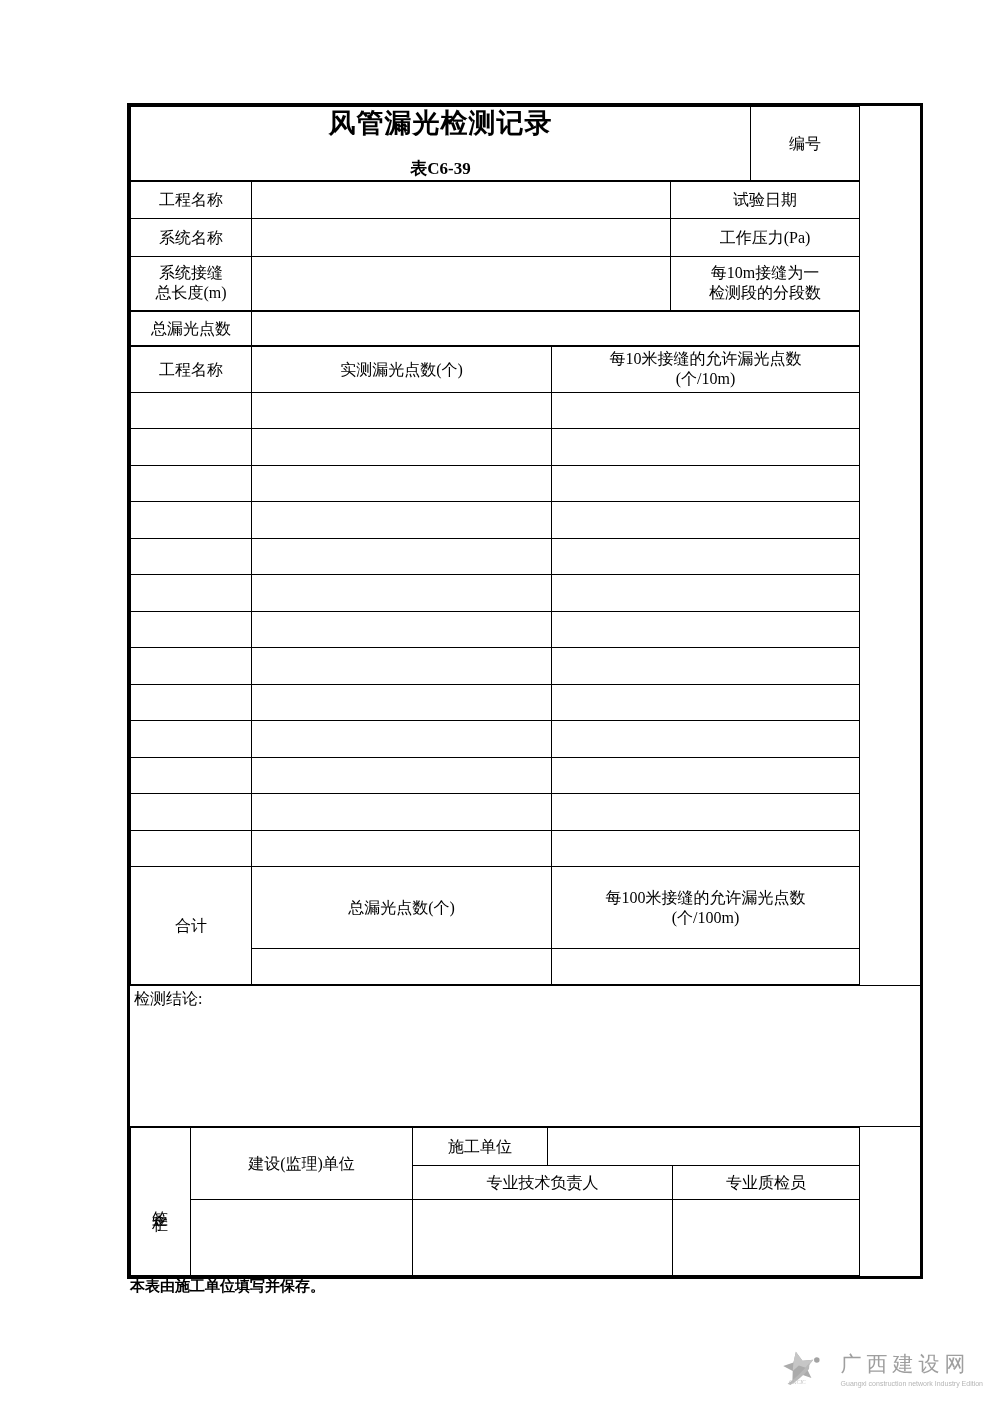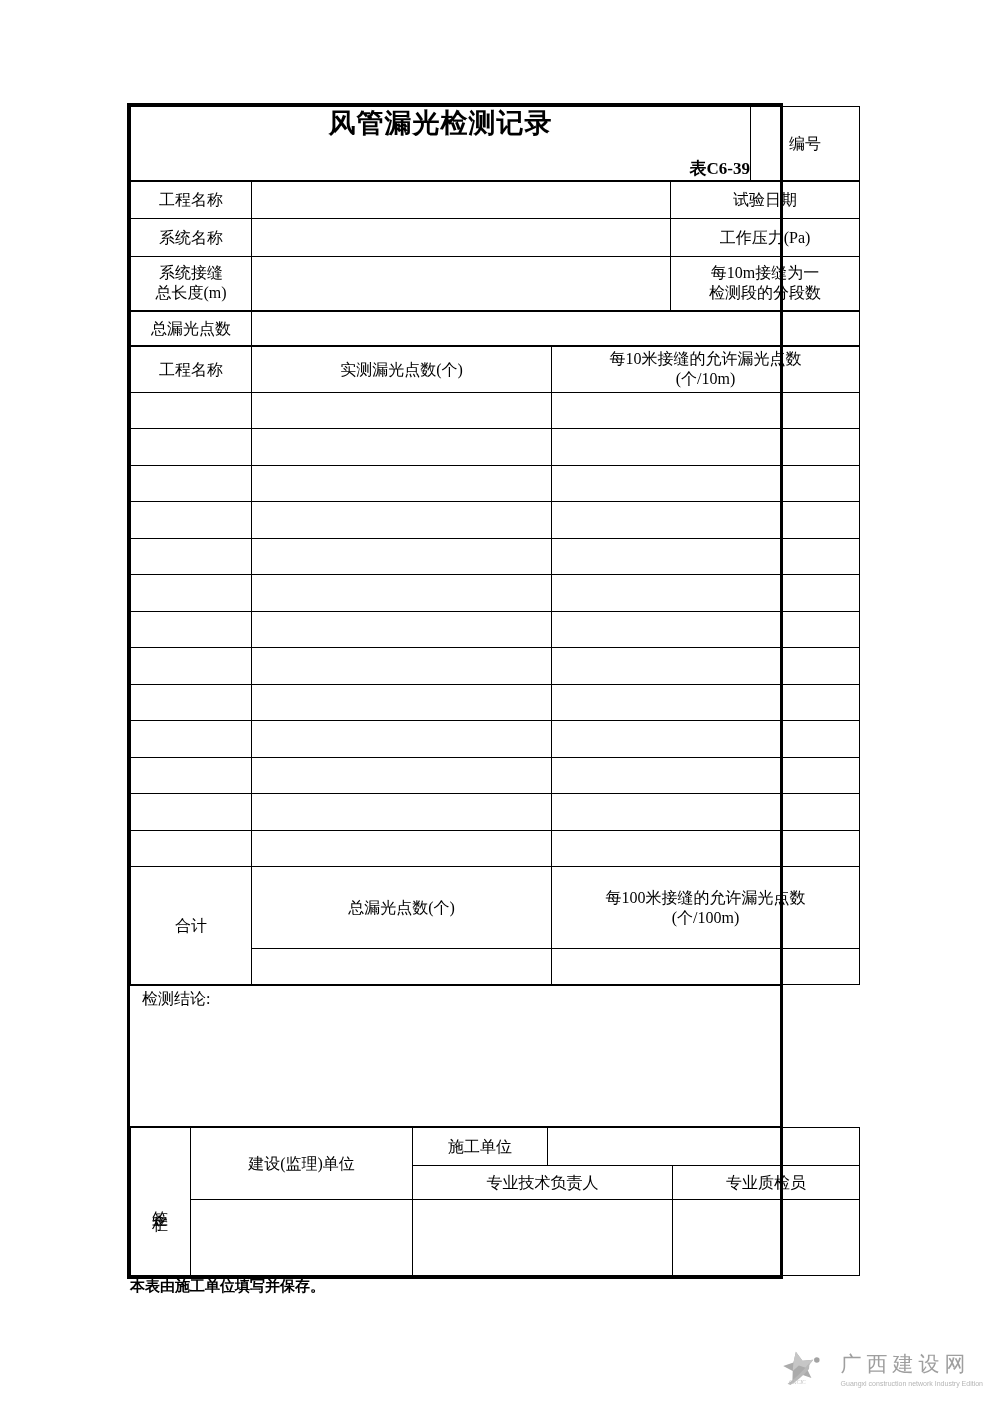--- a/index.html
+++ b/index.html
@@ -8,21 +8,21 @@
     position: relative;
     width: 992px; height: 1403px;
     background: #ffffff;
     font-family: "Liberation Serif", serif;
     color: #000;
     overflow: hidden;
   }
   .form-wrap {
     position: absolute;
     left: 127px; top: 103px;
-    width: 656px;
+    width: 796px;
     border: 3px solid #000;
     background: #fff;
   }
   table {
     width: 729px;
     table-layout: fixed;
     border-collapse: collapse;
   }
   td {
     border: 1px solid #000;
@@ -37,31 +37,30 @@
   .form-title {
     font-family: "Liberation Sans", sans-serif;
     font-weight: bold;
     font-size: 27px;
     letter-spacing: 1px;
   }
   .form-code {
     font-weight: bold;
     font-size: 17px;
     margin-top: 20px;
-    text-align: right;
   }
   .two-line div { line-height: 1.25; }
   .conclusion-box {
     height: 142px;
     border-top: 1px solid #000;
     border-bottom: 1px solid #000;
     text-align: left;
     vertical-align: top;
     font-size: 16px;
-    padding: 3px 12px;
+    padding: 3px 4px;
   }
   .vertical-label {
     writing-mode: vertical-lr;
     text-orientation: upright;
     letter-spacing: 3px;
     font-size: 16px;
     display: inline-block;
   }
   .footer-note {
     position: absolute;

